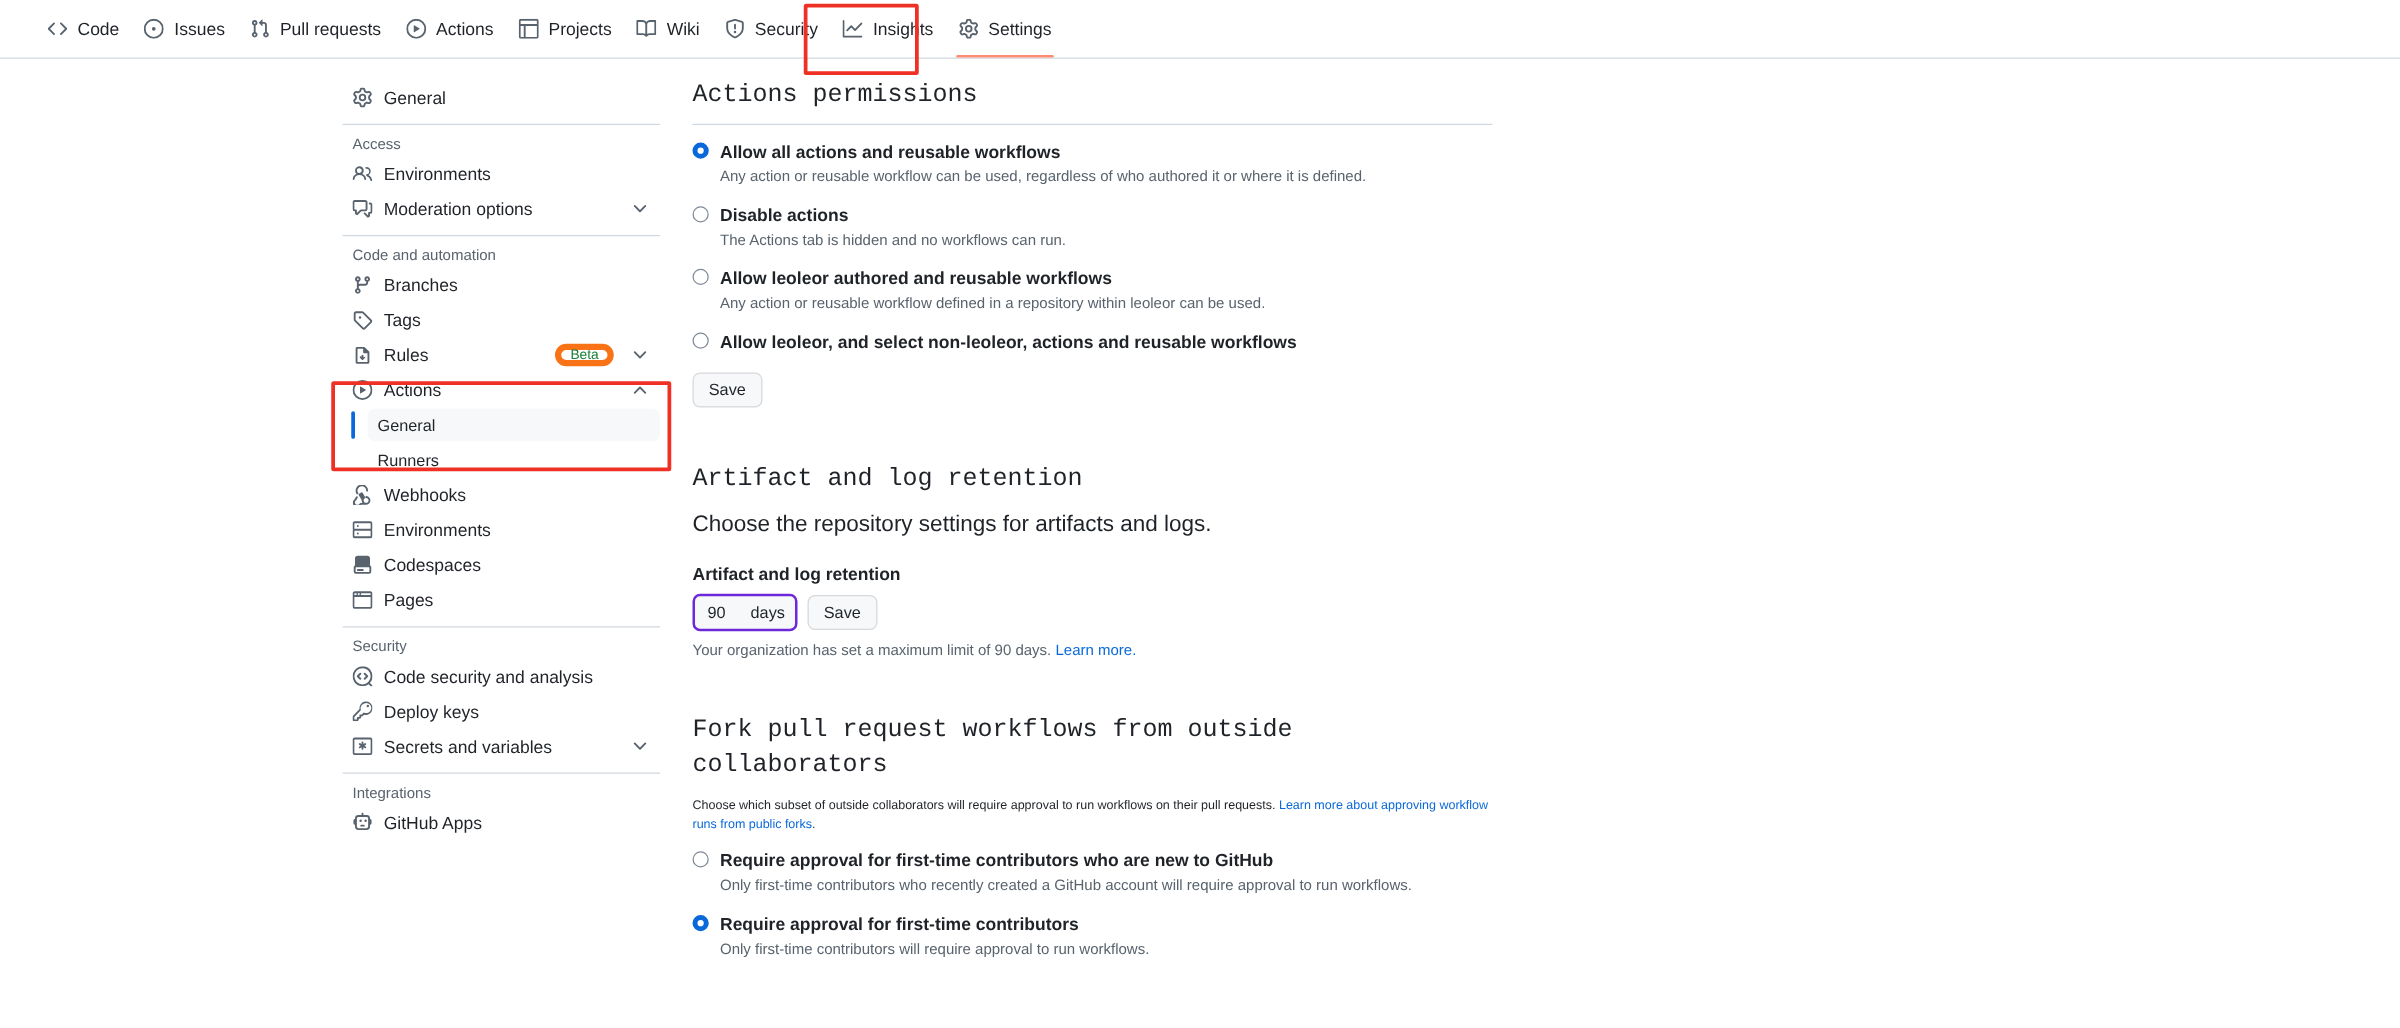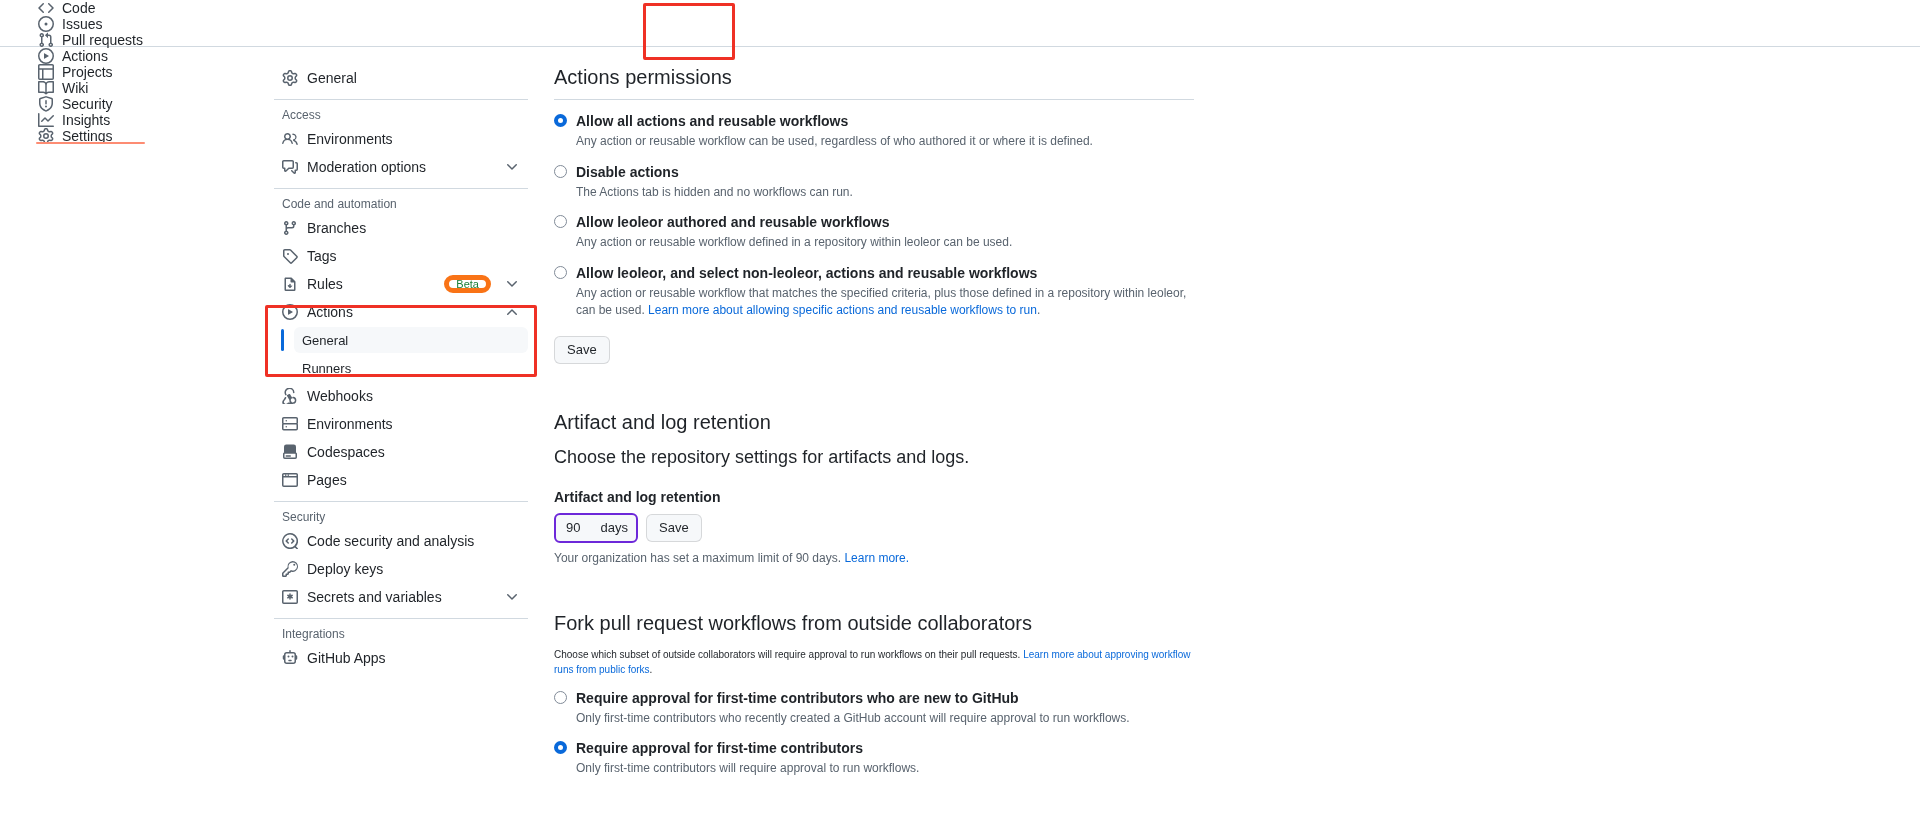--- a/index.html
+++ b/index.html
@@ -17,21 +17,21 @@
   
   .repo-nav {
     position: relative;
     height: 47px;
     background: #ffffff;
     border-bottom: 1px solid #d1d9e0;
     display: flex;
     align-items: flex-end;
     padding-left: 28px;
   }
-  .repo-nav-inner { display: flex; align-items: stretch; height: 100%; flex-direction: column; }
+  .repo-nav-inner { display: flex; align-items: stretch; height: 100%; }
   .nav-item {
     display: flex; align-items: center; gap: 8px;
     padding: 0 10px;
     font-size: 14px;
     color: #1f2328;
     position: relative;
     height: 100%;
     cursor: pointer;
     white-space: nowrap;
   }
@@ -142,20 +142,21 @@
     margin-left: 26px;
     font-size: 14px;
   }
   h2.section-title {
     font-size: 20px;
     font-weight: 400;
     margin: 0 0 0 0;
     padding-bottom: 8px;
     border-bottom: 1px solid #d1d9e0;
     line-height: 1.4;
+    font-family: Liberation Mono, monospace;
   }
   h2.section-title.no-rule { border-bottom: none; padding-bottom: 0; }
   .radio-row { display: flex; align-items: flex-start; gap: 9px; margin-top: 12px; }
   .radio {
     width: 13px; height: 13px; flex: 0 0 13px;
     border: 1px solid #818b98;
     border-radius: 50%;
     background: #fff;
     margin-top: 2px;
     cursor: pointer;
@@ -471,21 +472,20 @@
         <div class="radio-desc">The Actions tab is hidden and no workflows can run.</div>
         <div class="radio-row">
           <span class="radio"></span>
           <span class="radio-label">Allow leoleor authored and reusable workflows</span>
         </div>
         <div class="radio-desc">Any action or reusable workflow defined in a repository within leoleor can be used.</div>
         <div class="radio-row">
           <span class="radio"></span>
           <span class="radio-label">Allow leoleor, and select non-leoleor, actions and reusable workflows</span>
         </div>
-        <div class="radio-desc"><span>Any action or reusable workflow that matches the specified criteria, plus those defined in a repository within leoleor, can be used. </span><a href="#">Learn more about allowing specific actions and reusable workflows to run</a><span>.</span></div>
       </div>
 
     <div class="save-wrap">
       <button class="btn">Save</button>
     </div>
 
     <div class="block">
       <h2 class="section-title no-rule">Artifact and log retention</h2>
       <p class="para">Choose the repository settings for artifacts and logs.</p>
 

